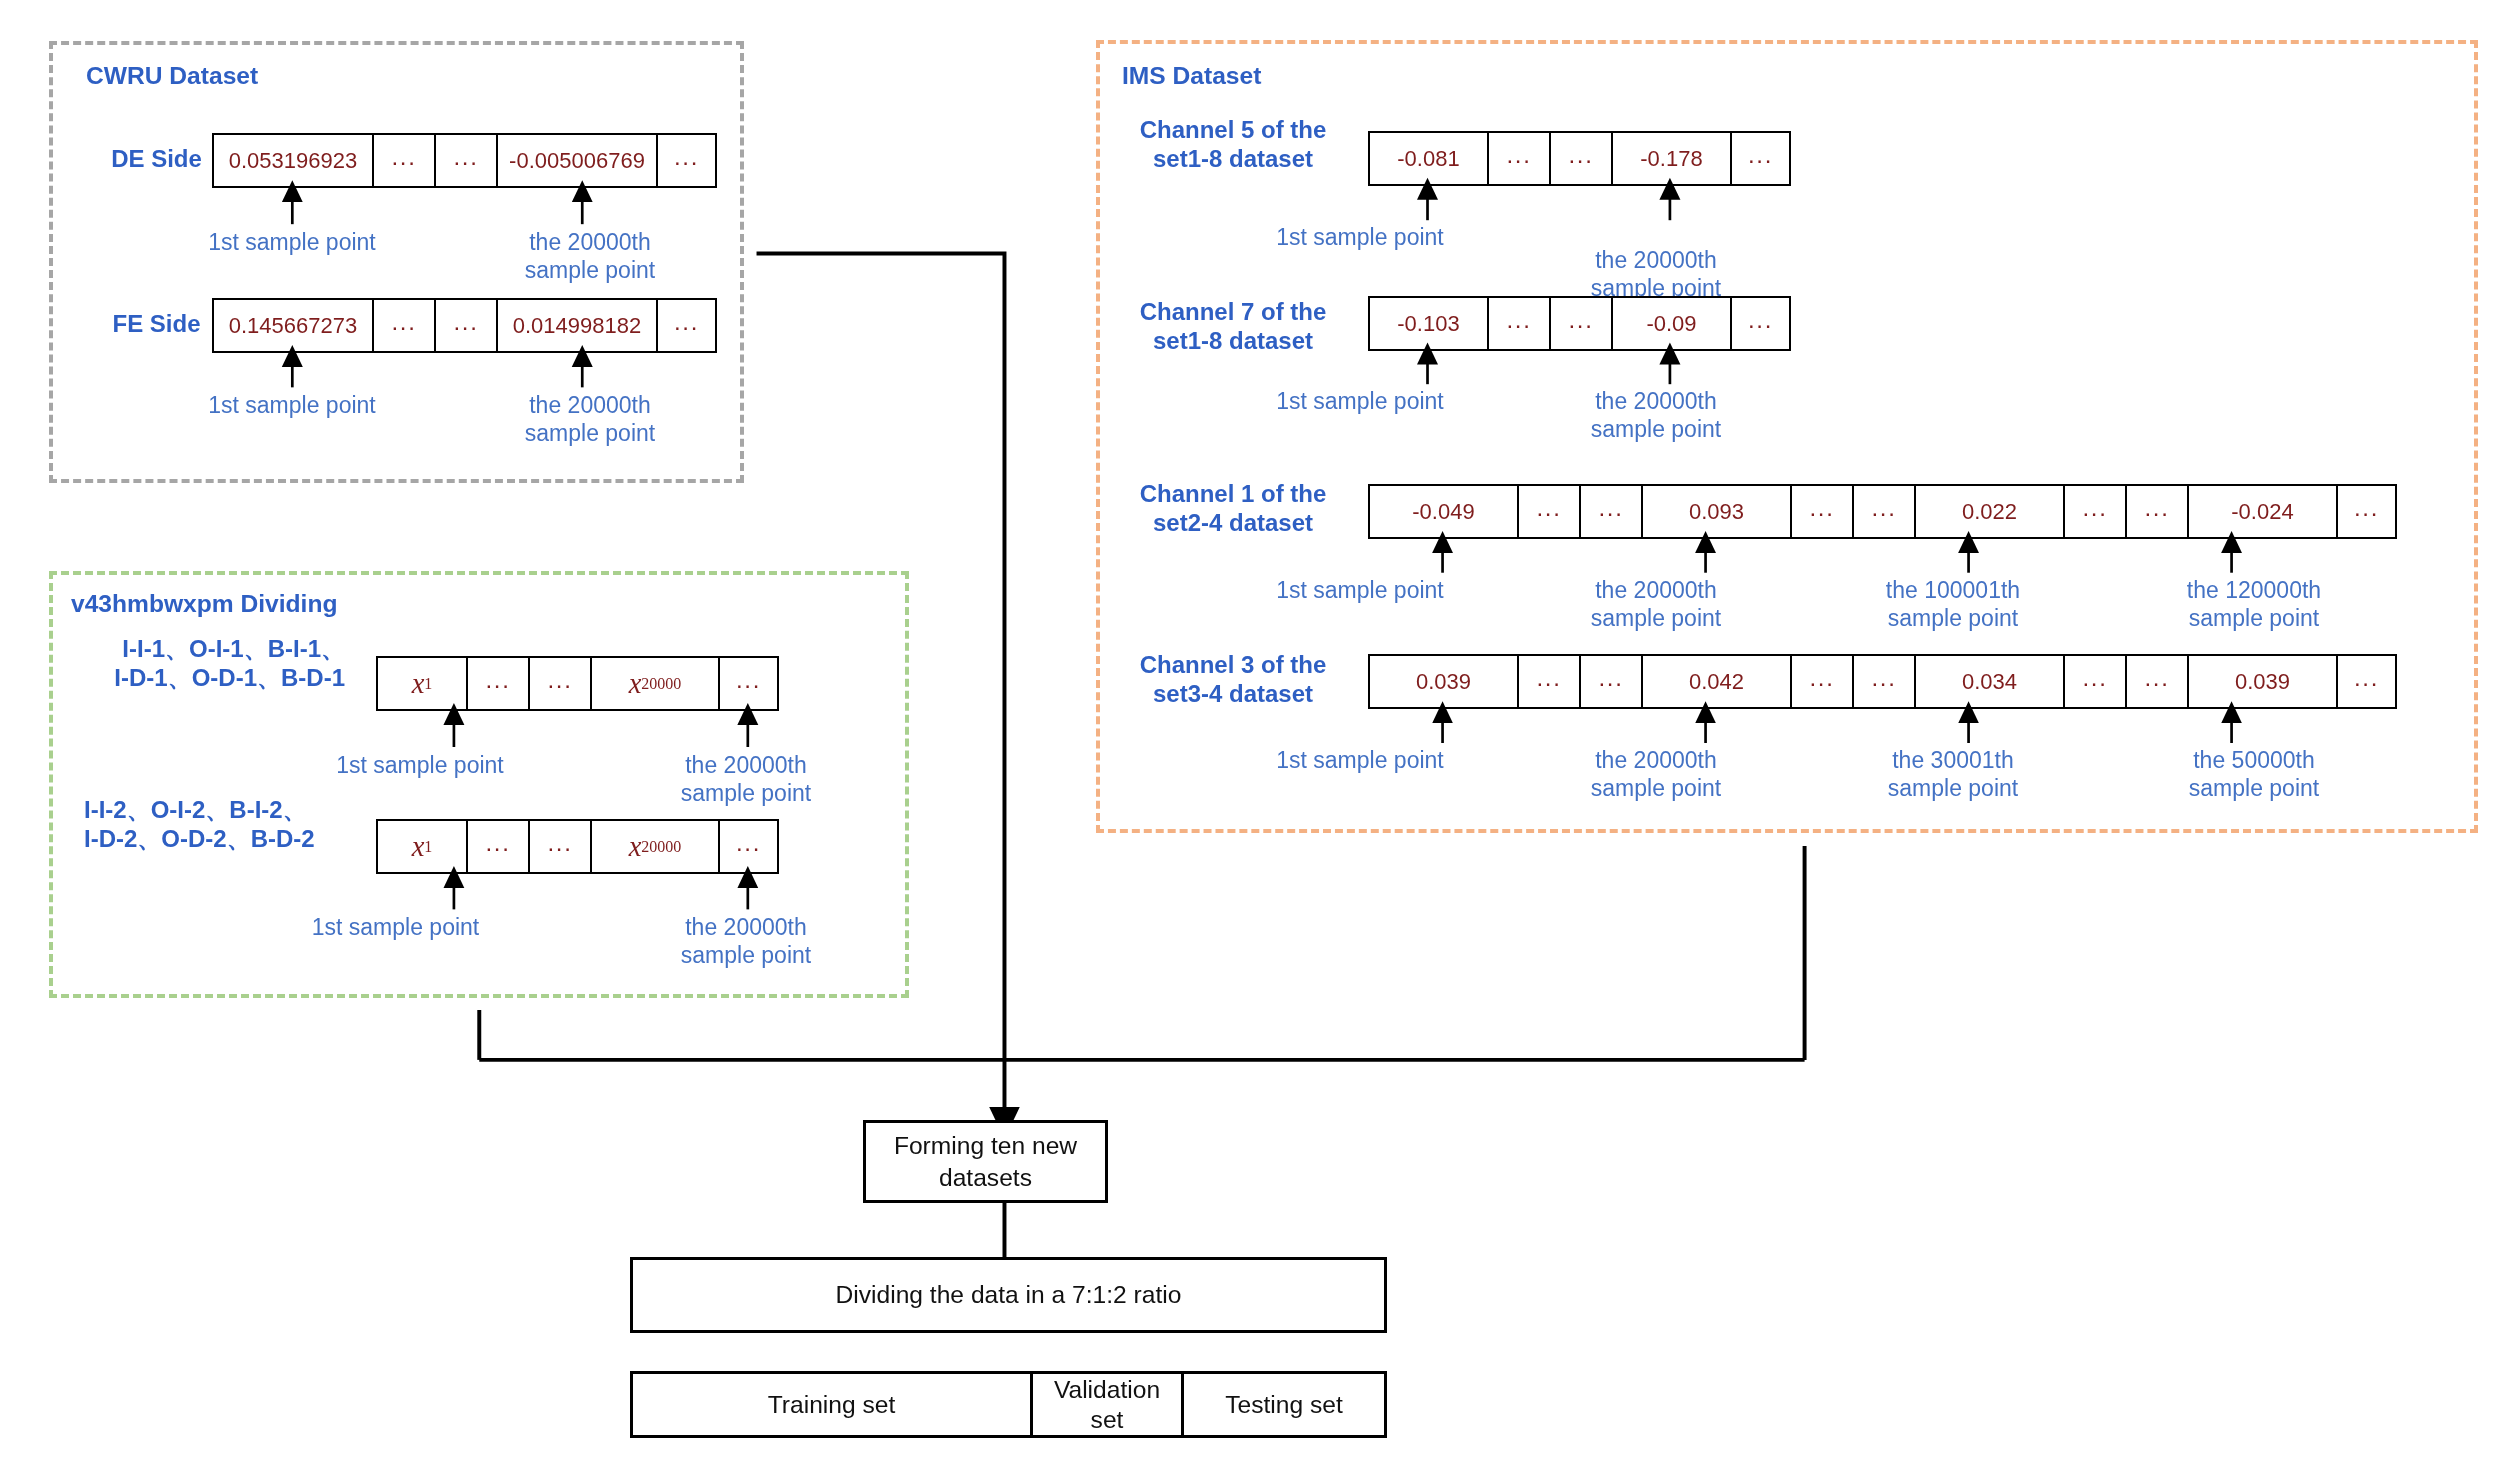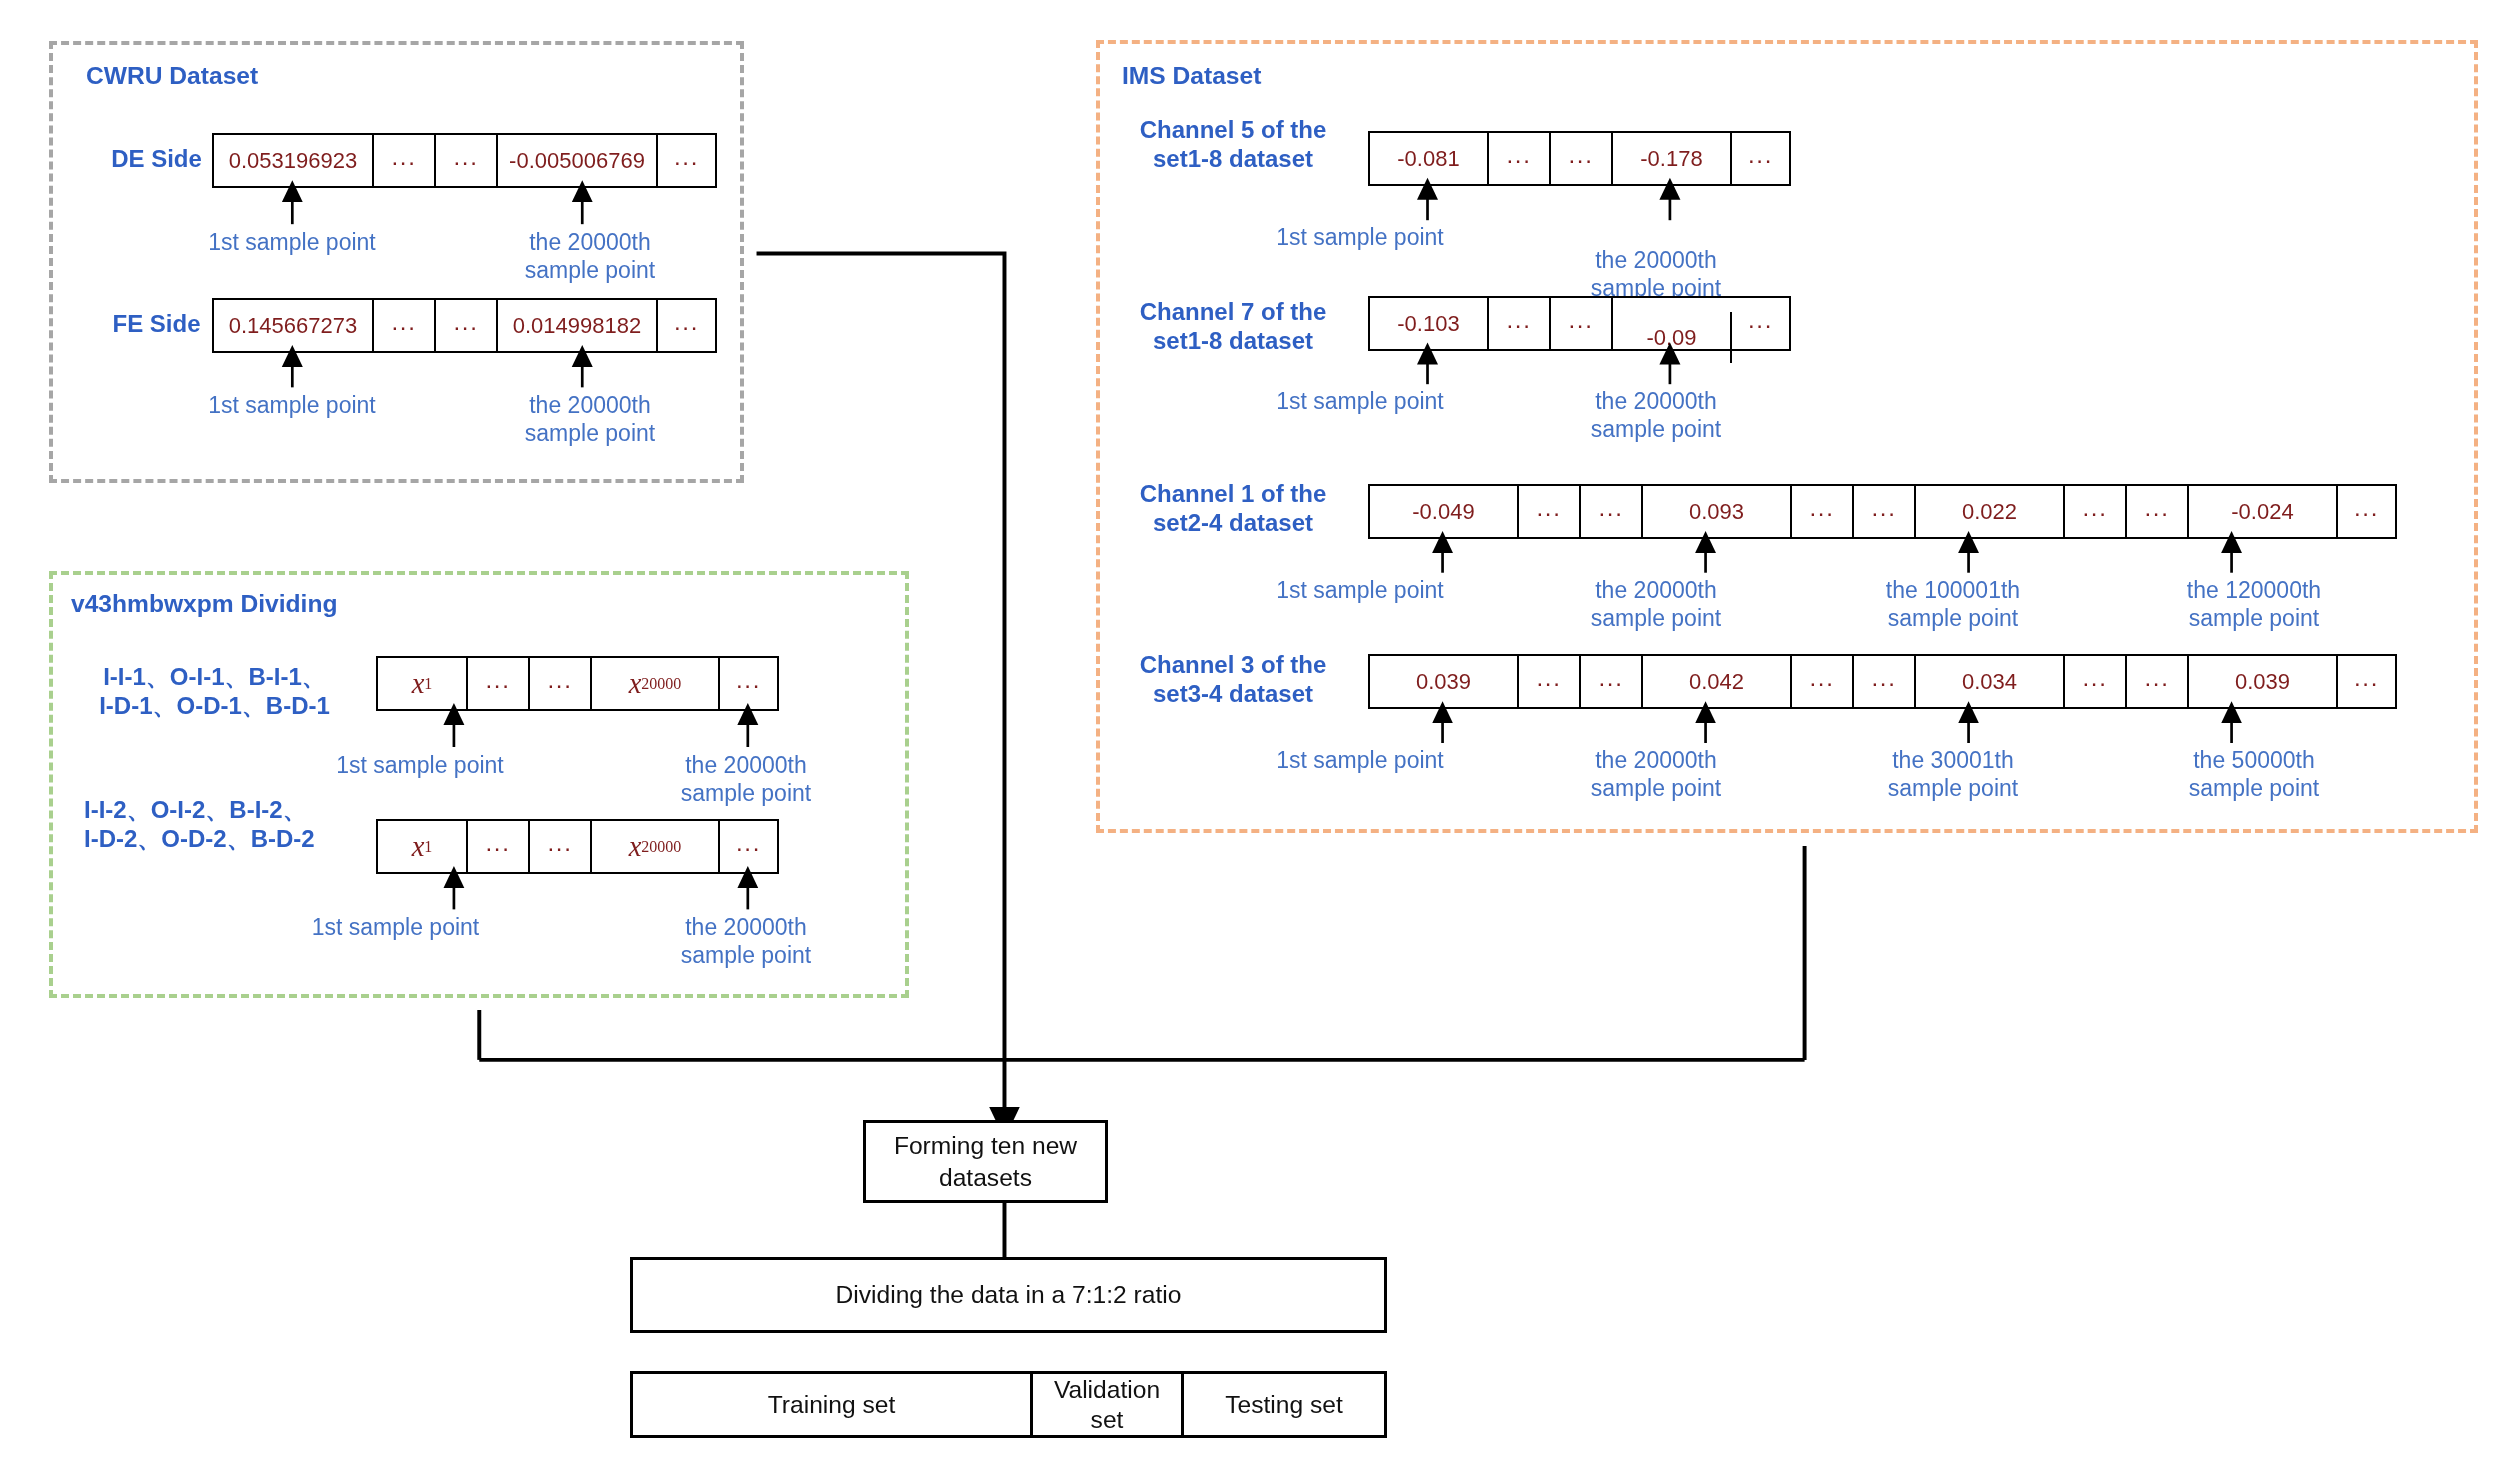--- a/index.html
+++ b/index.html
@@ -69,21 +69,21 @@
   <div class="strip" style="left:212px;top:298px;height:51px;">
     <div class="cell" style="width:160px;">0.145667273</div>
     <div class="cell dots" style="width:62px;">...</div>
     <div class="cell dots" style="width:62px;">...</div>
     <div class="cell" style="width:160px;">0.014998182</div>
     <div class="cell dots" style="width:57px;">...</div>
   </div>
   <div class="cap" style="left:189px;top:391px;width:206px;">1st sample point</div>
   <div class="cap" style="left:487px;top:391px;width:206px;">the 20000th<br>sample point</div>
 
-  <div class="blu rowlab" style="left:84px;top:634px;width:261px;text-align:center;margin-top:28px;">I-I-1、O-I-1、B-I-1、<br>I-D-1、O-D-1、B-D-1</div>
+  <div class="blu rowlab" style="left:84px;top:634px;width:261px;text-align:right;">I-I-1、O-I-1、B-I-1、<br>I-D-1、O-D-1、B-D-1</div>
   <div class="strip" style="left:376px;top:656px;height:51px;">
     <div class="cell math" style="width:90px;">x<sub>1</sub></div>
     <div class="cell dots" style="width:62px;">...</div>
     <div class="cell dots" style="width:62px;">...</div>
     <div class="cell math" style="width:128px;">x<sub>20000</sub></div>
     <div class="cell dots" style="width:57px;">...</div>
   </div>
   <div class="cap" style="left:317px;top:751px;width:206px;">1st sample point</div>
   <div class="cap" style="left:643px;top:751px;width:206px;">the 20000th<br>sample point</div>
 
@@ -107,21 +107,21 @@
     <div class="cell dots" style="width:57px;">...</div>
   </div>
   <div class="cap" style="left:1245px;top:223px;width:230px;">1st sample point</div>
   <div class="cap" style="left:1553px;top:246px;width:206px;">the 20000th<br>sample point</div>
 
   <div class="blu rowlab" style="left:1114px;top:297px;width:238px;">Channel 7 of the<br>set1-8 dataset</div>
   <div class="strip" style="left:1368px;top:296px;height:51px;">
     <div class="cell" style="width:119px;">-0.103</div>
     <div class="cell dots" style="width:62px;">...</div>
     <div class="cell dots" style="width:62px;">...</div>
-    <div class="cell" style="width:119px;margin-top:14px;">-0.09</div>
+    <div class="cell" style="width:119px;">-0.09</div>
     <div class="cell dots" style="width:57px;">...</div>
   </div>
   <div class="cap" style="left:1245px;top:387px;width:230px;">1st sample point</div>
   <div class="cap" style="left:1553px;top:387px;width:206px;">the 20000th<br>sample point</div>
 
   <div class="blu rowlab" style="left:1114px;top:479px;width:238px;">Channel 1 of the<br>set2-4 dataset</div>
   <div class="strip" style="left:1368px;top:484px;height:51px;">
     <div class="cell" style="width:149px;">-0.049</div>
     <div class="cell dots" style="width:62px;">...</div>
     <div class="cell dots" style="width:62px;">...</div>

